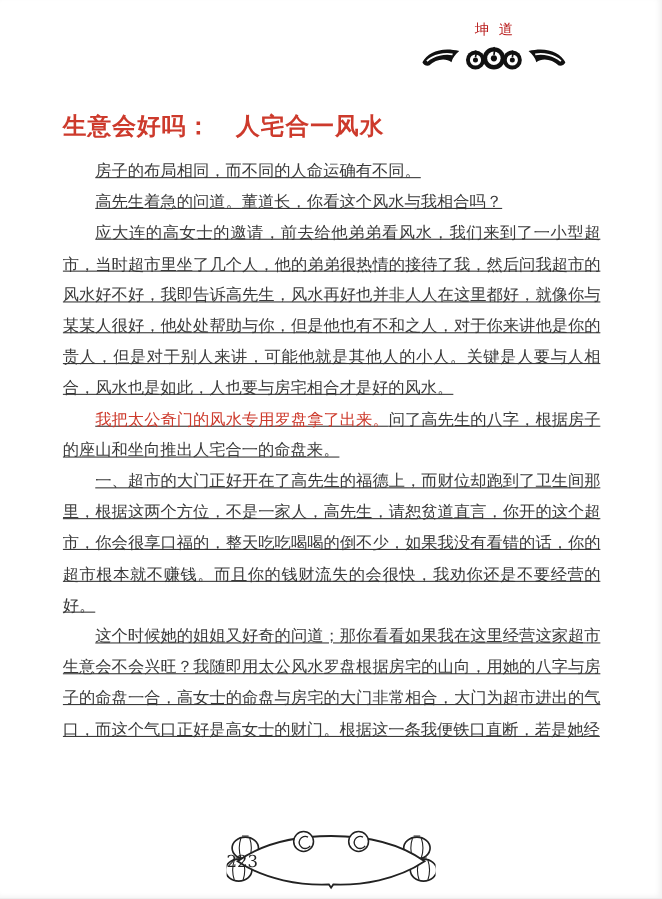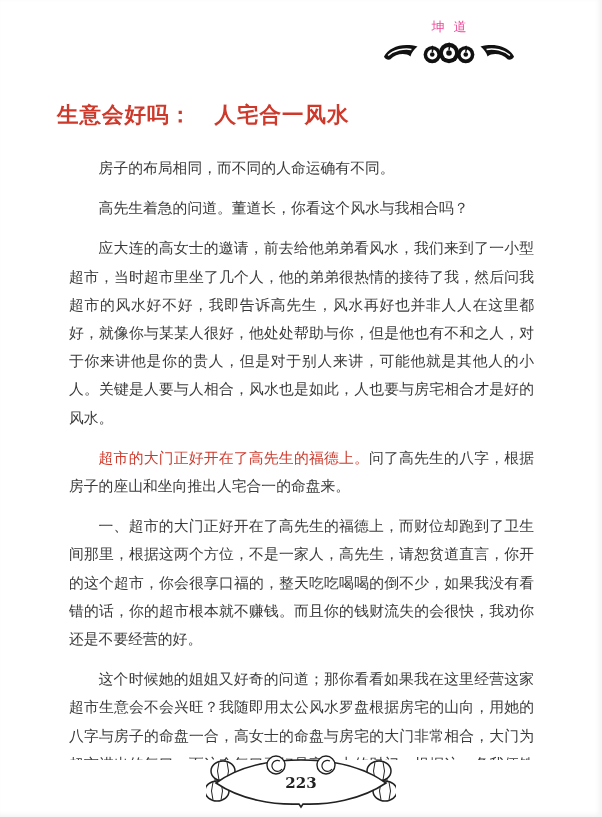--- a/index.html
+++ b/index.html
@@ -11,55 +11,54 @@
     overflow:hidden;
     font-family:"Liberation Sans","DejaVu Sans",sans-serif;
     box-shadow:inset -3px -2px 5px rgba(0,0,0,0.05);
   }
   
   .header{
     position:absolute;top:18px;left:383px;width:132px;
     text-align:center;
   }
   .header-mark{
-    font-size:13px;color:#ec4899;
+    font-size:13px;color:#b91c1c;
     letter-spacing:9px;padding-left:9px;
     font-family:"Liberation Serif","DejaVu Serif",serif;
   }
   .header svg{display:block;margin:1px auto 0;}
   
   .title{
     position:absolute;top:100px;left:57px;margin:0;
     font-size:21.5px;font-weight:bold;
     color:var(--accent-red,#cd3a2c);
     letter-spacing:1px;
     white-space:pre;
   }
   
   .bodytext{
     position:absolute;top:142px;left:57px;width:489px;height:618px;
     overflow:hidden;
     font-size:14.8px;line-height:28.2px;
     color:var(--text,#3a3a3a);
     text-align:justify;
   }
-  .para{margin:12px;text-indent:2em;}
+  .para{margin:0;text-indent:2em;text-decoration:underline;}
   .red{color:var(--accent-red,#cd3a2c);}
   
   .footer{
     position:absolute;top:750px;left:50%;
     transform:translateX(-50%);
     width:190px;height:62px;
   }
   .footer svg{display:block;}
   .pagenum{
     position:absolute;top:24px;left:0;width:100%;
-    text-align:center;
     font-family:"DejaVu Serif","Liberation Serif",serif;
-    font-size:15px;color:#222222;font-weight:bold;
+    font-size:15px;color:#222222;
   }
 </style>
 </head>
 <body>
 
 <div class="page">
 
   <div class="header">
     <div class="header-mark">坤道</div>
     <svg width="132" height="31" viewBox="0 0 260 60" aria-hidden="true">
@@ -98,21 +97,21 @@
       </g>
     </svg>
   </div>
 
   <h1 class="title">生意会好吗：　人宅合一风水</h1>
 
   <div class="bodytext">
     <p class="para">房子的布局相同，而不同的人命运确有不同。</p>
     <p class="para">高先生着急的问道。董道长，你看这个风水与我相合吗？</p>
     <p class="para">应大连的高女士的邀请，前去给他弟弟看风水，我们来到了一小型超市，当时超市里坐了几个人，他的弟弟很热情的接待了我，然后问我超市的风水好不好，我即告诉高先生，风水再好也并非人人在这里都好，就像你与某某人很好，他处处帮助与你，但是他也有不和之人，对于你来讲他是你的贵人，但是对于别人来讲，可能他就是其他人的小人。关键是人要与人相合，风水也是如此，人也要与房宅相合才是好的风水。</p>
-    <p class="para"><span class="red">超市的大门正好开在了高先生的福德上。</span><span>问了高先生的八字，根据房子的座山和坐向推出人宅合一的命盘来。</span></p>
+    <p class="para"><span class="red">我把太公奇门的风水专用罗盘拿了出来。</span><span>问了高先生的八字，根据房子的座山和坐向推出人宅合一的命盘来。</span></p>
     <p class="para">一、超市的大门正好开在了高先生的福德上，而财位却跑到了卫生间那里，根据这两个方位，不是一家人，高先生，请恕贫道直言，你开的这个超市，你会很享口福的，整天吃吃喝喝的倒不少，如果我没有看错的话，你的超市根本就不赚钱。而且你的钱财流失的会很快，我劝你还是不要经营的好。</p>
     <p class="para">这个时候她的姐姐又好奇的问道；那你看看如果我在这里经营这家超市生意会不会兴旺？我随即用太公风水罗盘根据房宅的山向，用她的八字与房子的命盘一合，高女士的命盘与房宅的大门非常相合，大门为超市进出的气口，而这个气口正好是高女士的财门。根据这一条我便铁口直断，若是她经</p>
   </div>
 
   <div class="footer">
     <svg width="190" height="62" viewBox="0 0 190 62" aria-hidden="true">
       <g fill="#ffffff" stroke="#222222" stroke-width="1.5">
 
         <ellipse cx="17" cy="21" rx="12" ry="10"></ellipse>
         <ellipse cx="11" cy="41" rx="12" ry="10"></ellipse>

